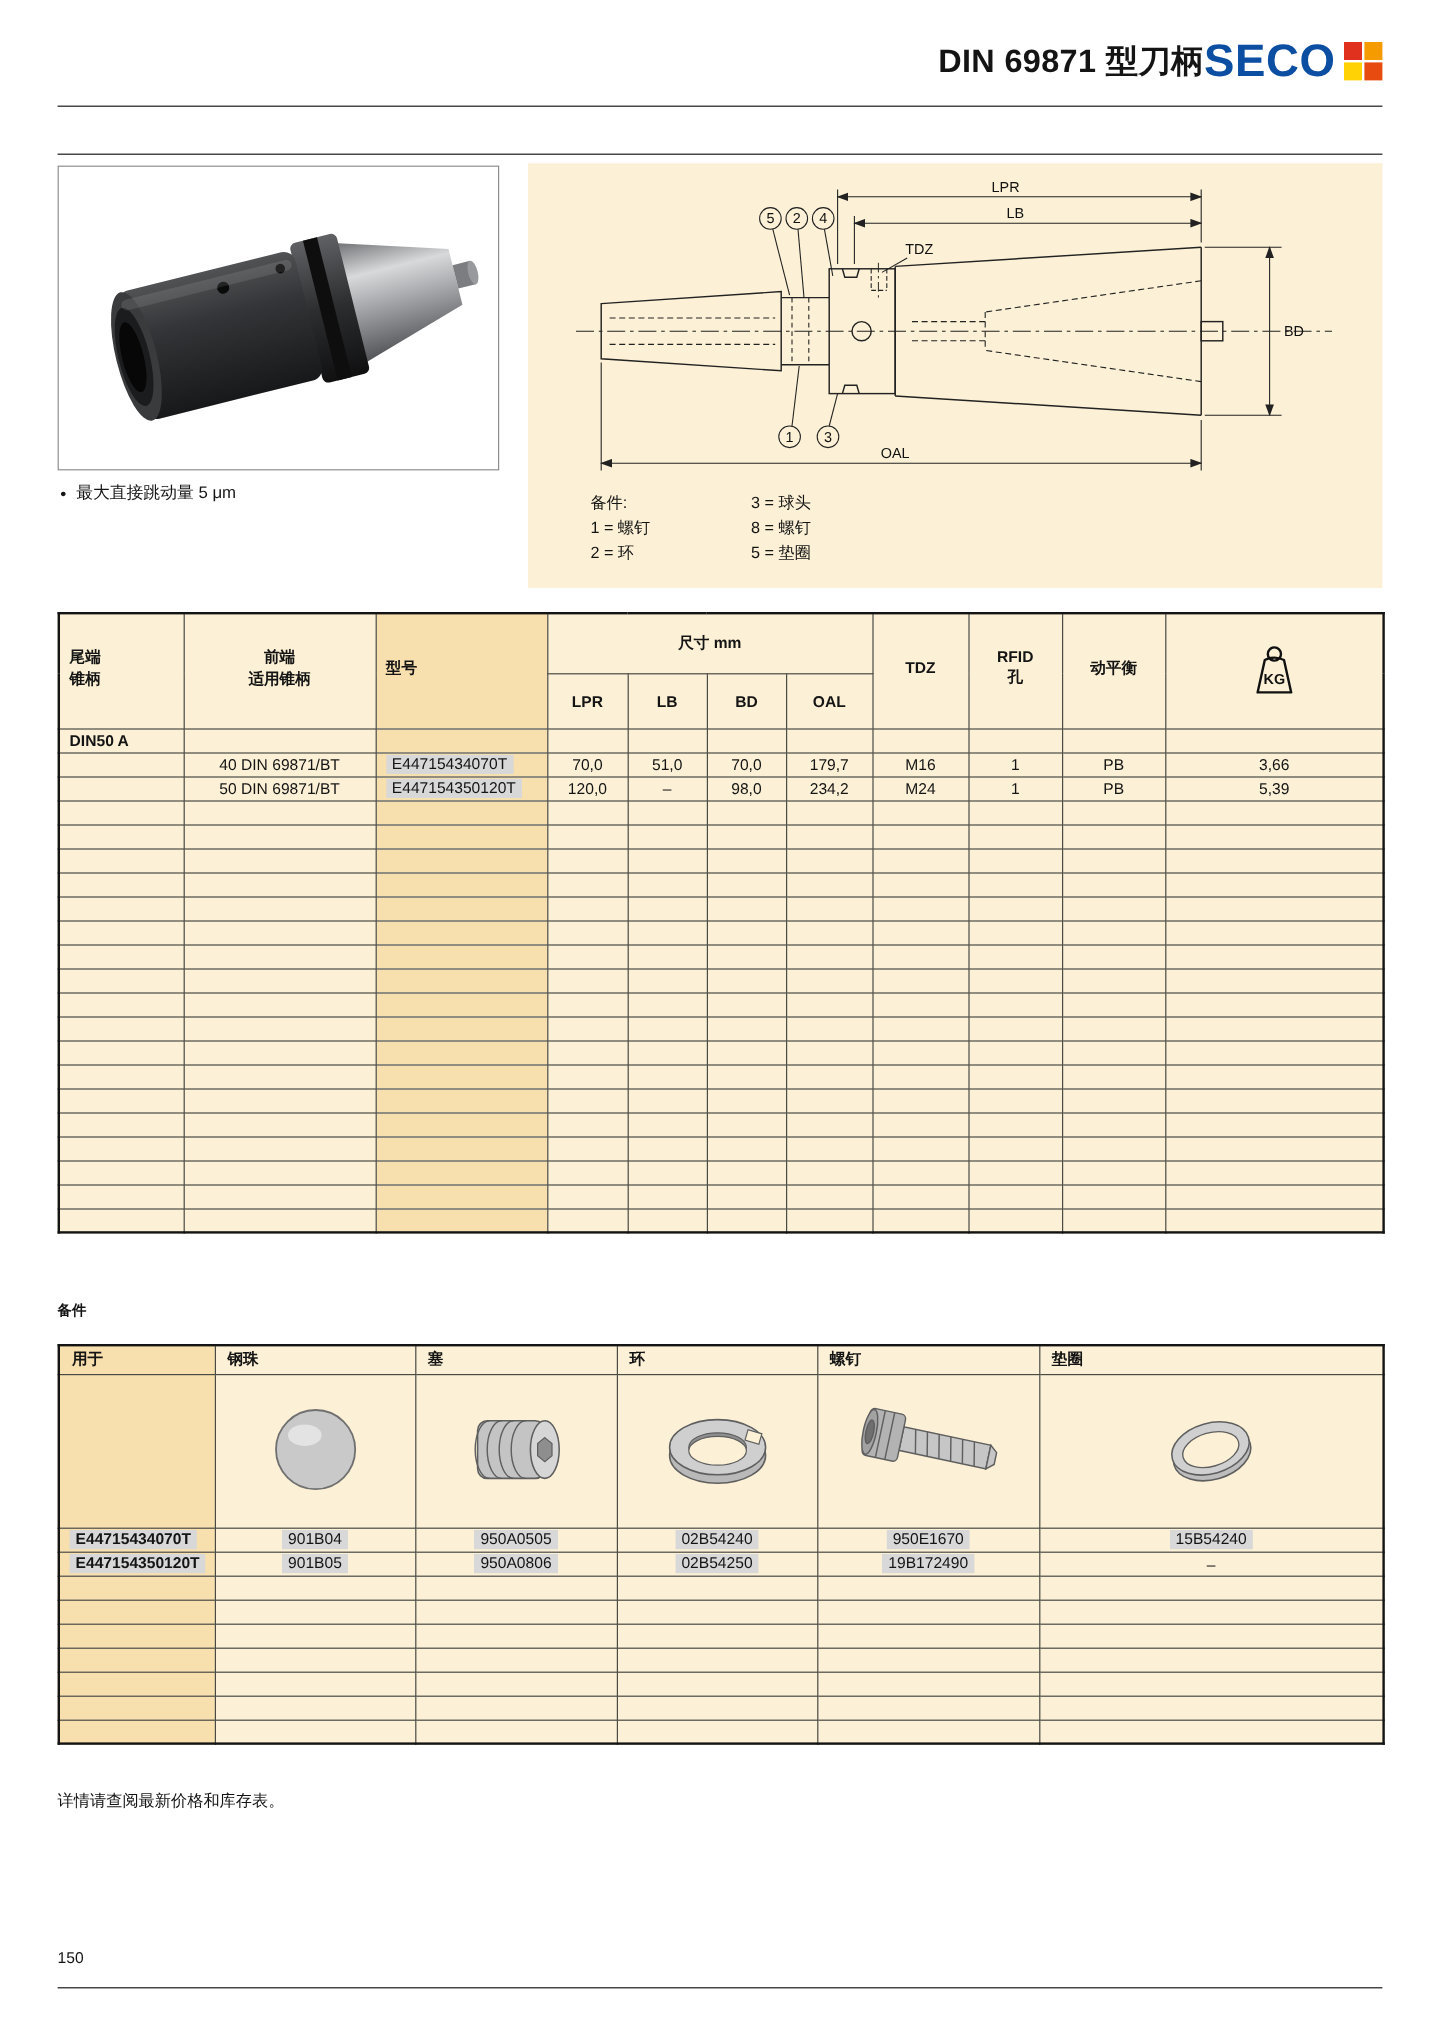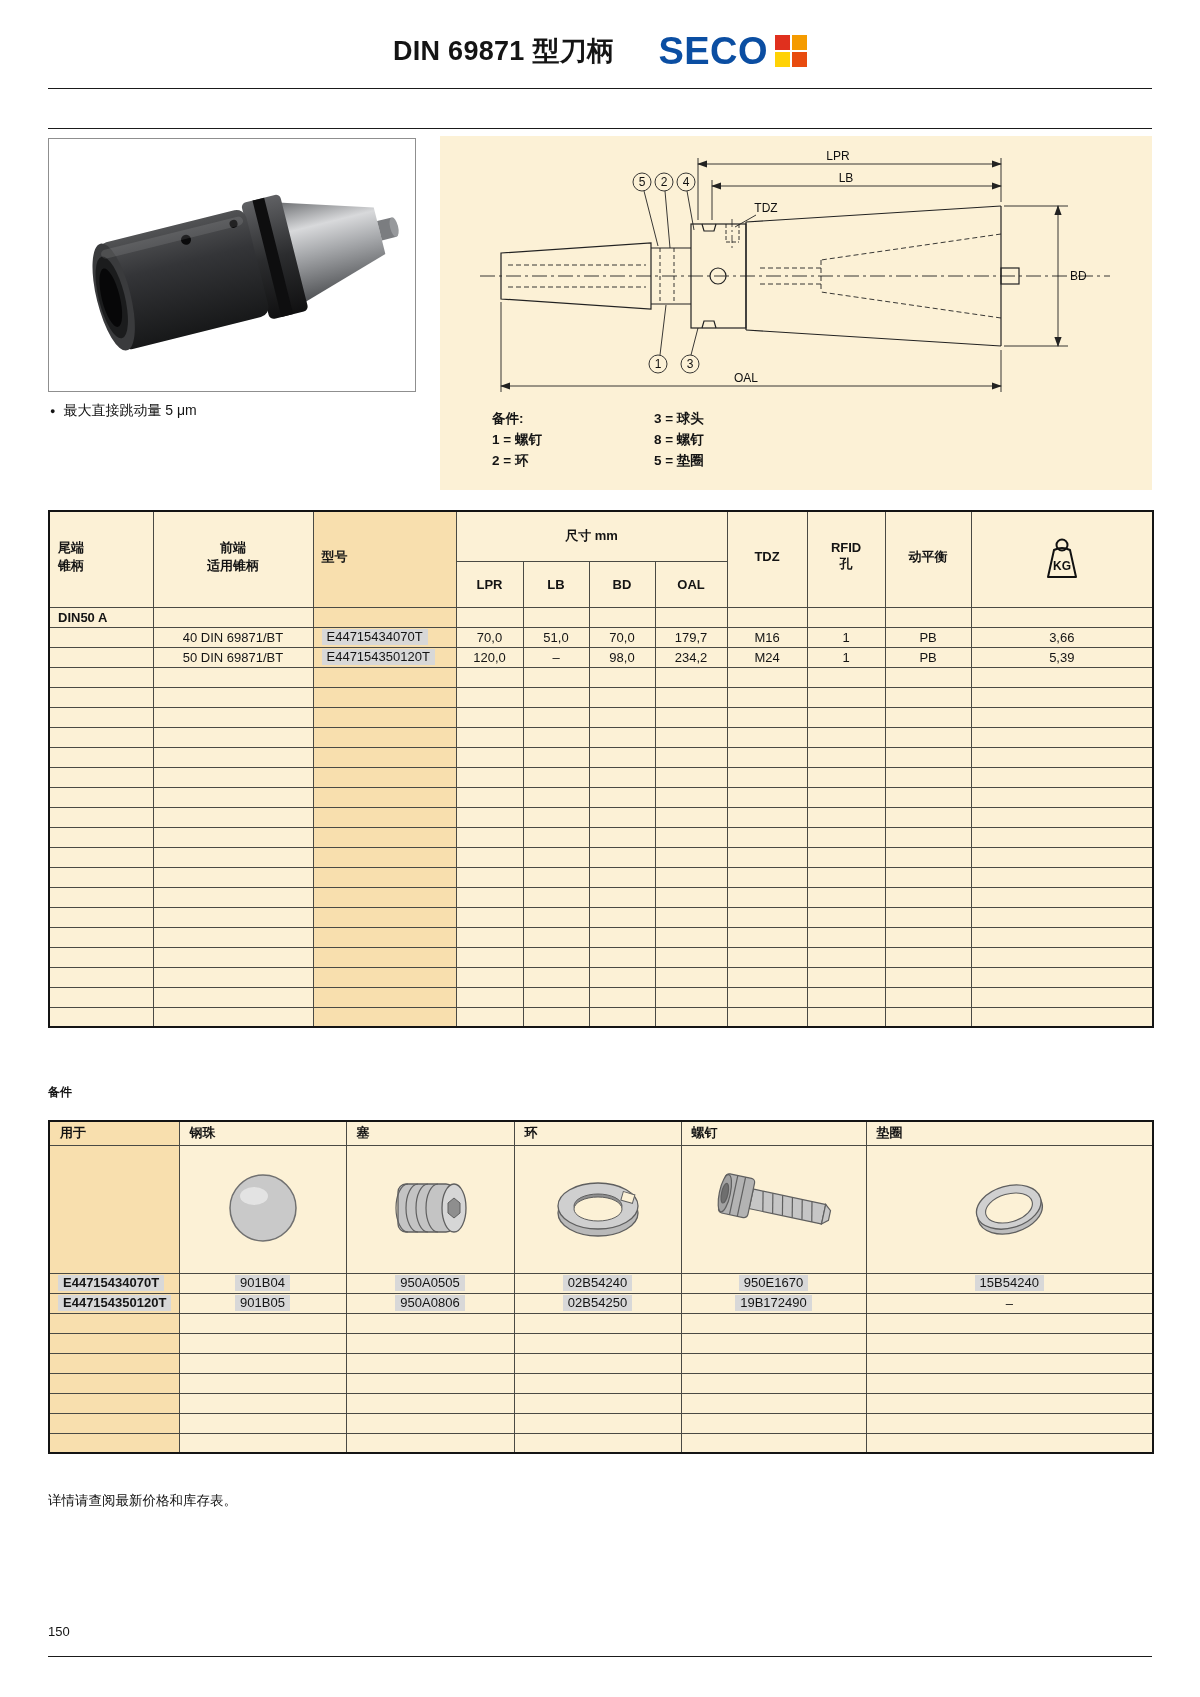--- a/index.html
+++ b/index.html
@@ -3,41 +3,41 @@
 <meta charset="utf-8">
 <style>
   * { box-sizing: border-box; margin: 0; padding: 0; }
   body { margin: 0; background: #ffffff; }
   .page {
     position: relative; width: 1200px; height: 1697px; background: #fff;
     font-family: "Liberation Sans", "DejaVu Sans", sans-serif; color: #141414; overflow: hidden;
   }
   
   .hdr { position: absolute; left: 48px; right: 48px; top: 22px; height: 58px;
-         display: flex; justify-content: center; align-items: center; }
+         display: flex; justify-content: flex-end; align-items: center; }
   .title { font-size: 27px; font-weight: 700; letter-spacing: .3px; }
   .logo { display: flex; align-items: center; gap: 7px; }
-  .logo-text { font-size: 38px; font-weight: 800; color: #0b4ea2; letter-spacing: .5px; margin-left: 44px; }
+  .logo-text { font-size: 38px; font-weight: 800; color: #0b4ea2; letter-spacing: .5px; }
   .logo-mark { display: grid; grid-template-columns: 15px 15px; grid-auto-rows: 15px; gap: 2px; }
   .sq { display: block; width: 15px; height: 15px; }
   .sq-red { background: #e0301e; } .sq-or { background: #f59b00; }
   .sq-ye { background: #ffd205; } .sq-do { background: #e84b0f; }
   .rule { position: absolute; left: 48px; right: 48px; height: 1px; background: #1a1a1a; }
   .r1 { top: 88px; } .r2 { top: 128px; } .r3 { top: 1656px; }
   .subbar { position: absolute; left: 48px; right: 48px; top: 98px;
             display: flex; justify-content: space-between; font-size: 15px; font-weight: 700; }
   
   .photo-box { position: absolute; left: 48px; top: 138px; width: 368px; height: 254px;
                border: 1px solid #8f8f8f; background: #fff; display: flex; align-items: center; justify-content: center; }
   .note { position: absolute; left: 50px; top: 402px; font-size: 14px; display: flex; align-items: center; gap: 8px; }
   .bullet-dot { font-size: 9px; line-height: 14px; }
   
   .diagram-box { position: absolute; left: 440px; top: 136px; width: 712px; height: 354px; background: #fcf1d6; }
   .draw { display: block; margin: 6px auto 0; }
-  .legend { position: absolute; left: 52px; top: 272px; display: flex; gap: 112px; font-size: 13.5px; line-height: 21px; font-weight: bold; }
+  .legend { position: absolute; left: 52px; top: 272px; display: flex; gap: 84px; font-size: 13.5px; line-height: 21px; }
   
   table { border-collapse: collapse; table-layout: fixed; background: #fcf1d6; }
   .main-table { position: absolute; left: 48px; top: 510px; width: 1104px; border: 2px solid #141414; }
   .main-table th, .main-table td { border: 1px solid #4a4a44; font-size: 13px; padding: 0 4px;
     height: 20px; text-align: center; vertical-align: middle; overflow: hidden; }
   .main-table thead tr:nth-child(1) { height: 50px; }
   .main-table thead tr:nth-child(2) { height: 46px; }
   .main-table thead th { font-weight: 700; }
   .pre { white-space: pre-line; }
   .al { text-align: left !important; padding-left: 8px !important; }

